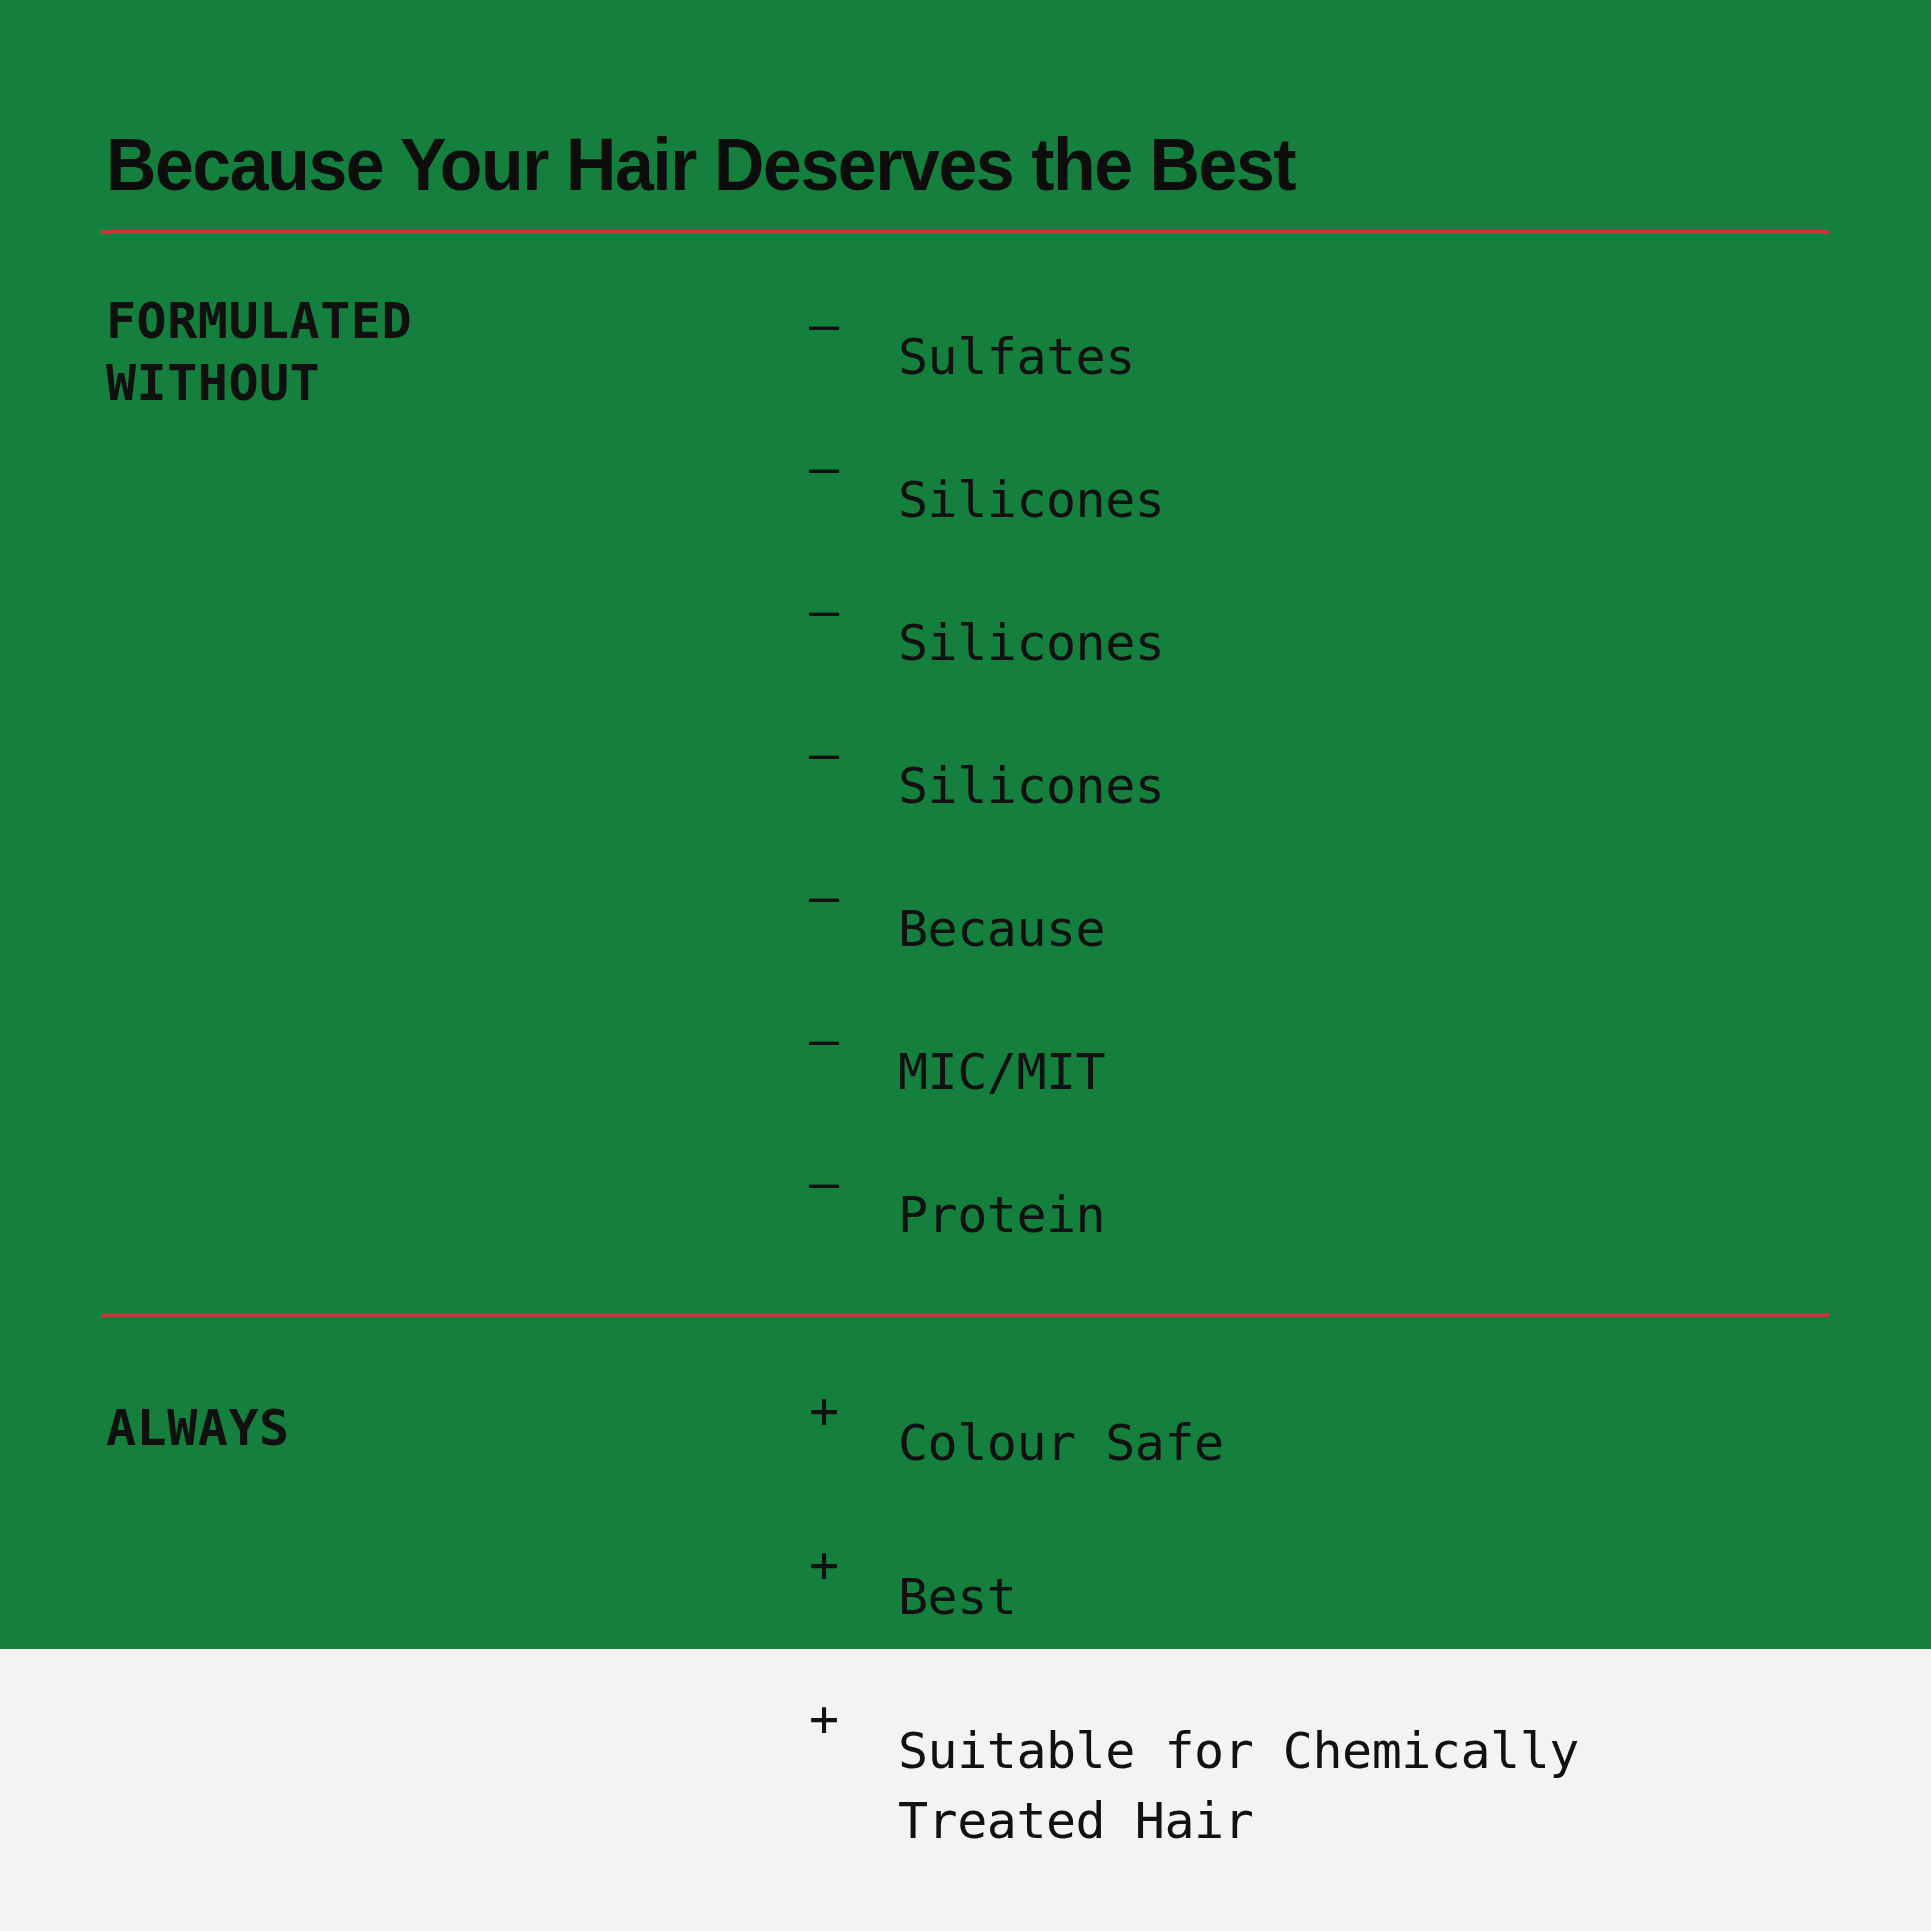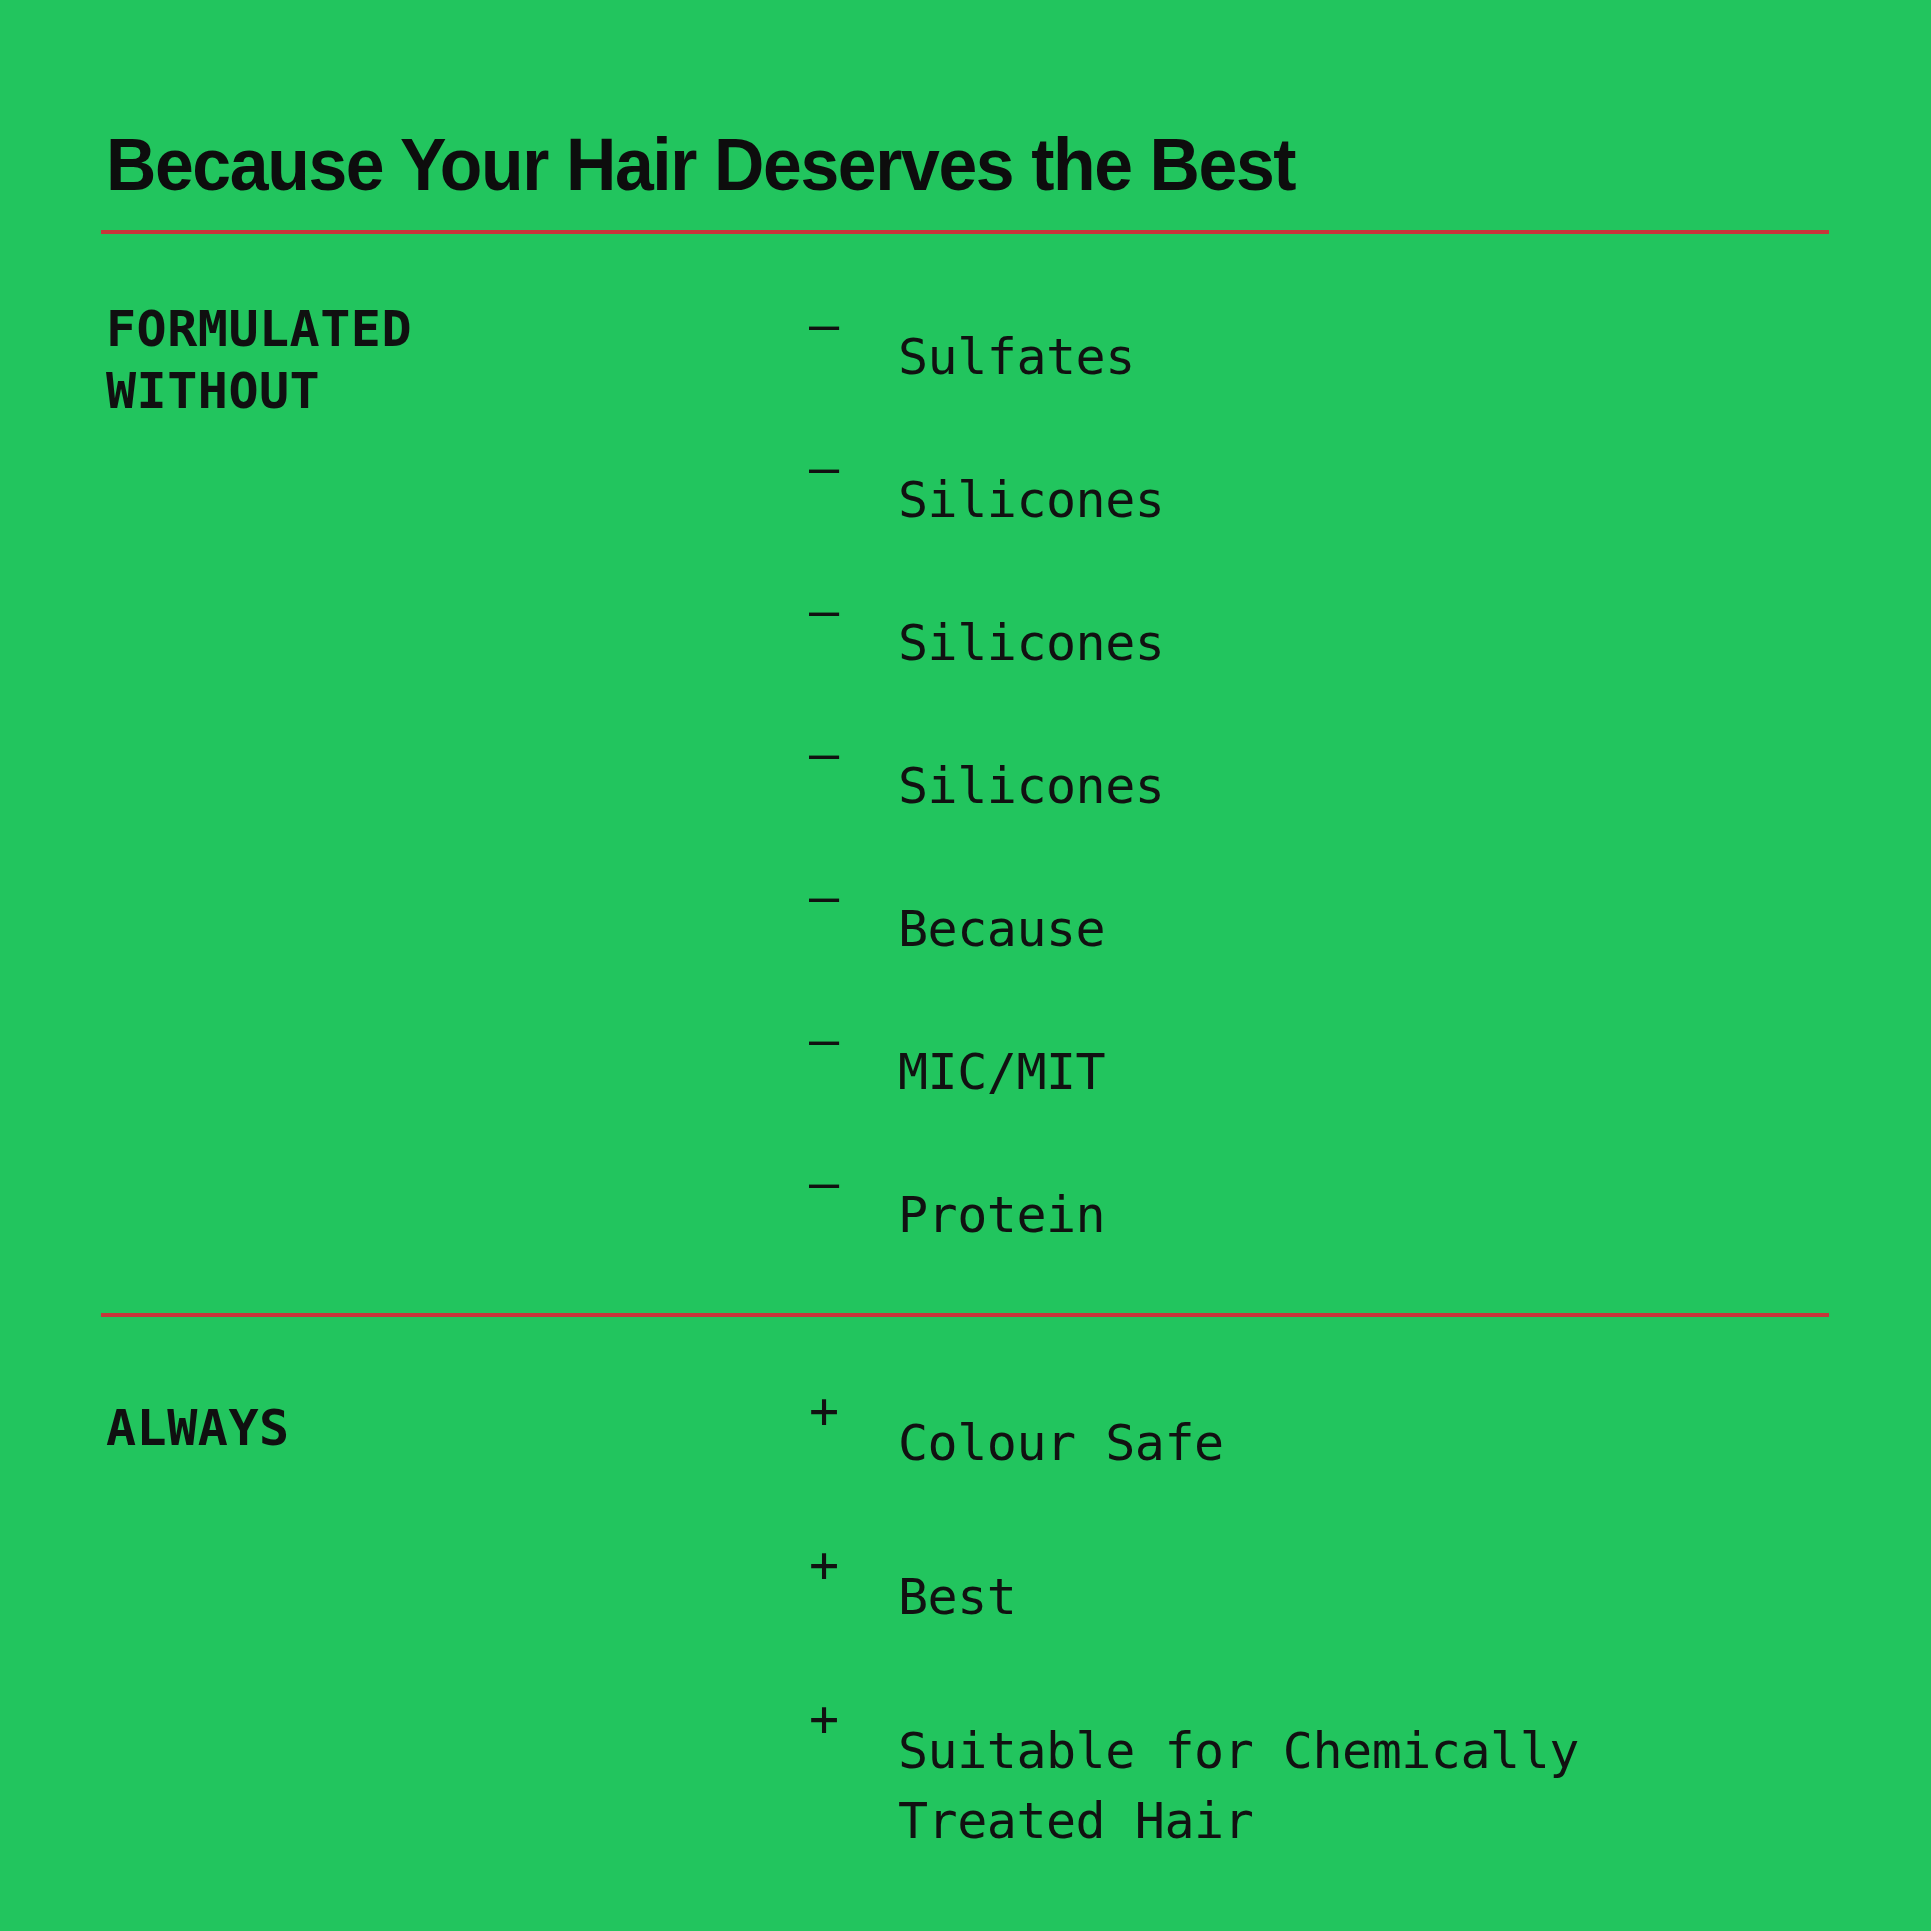--- a/index.html
+++ b/index.html
@@ -11,22 +11,22 @@
     height: 1931px;
     background: #f4f3f1;
     font-family: "Liberation Sans", sans-serif;
     -webkit-font-smoothing: antialiased;
     overflow: hidden;
   }
 
   .page {
     position: relative;
     width: 1931px;
-    height: 1931px;
-    background: #22c55e;
+    height: 1649px;
+    background: #15803d;
     box-sizing: border-box;
   }
 
   
   .heading {
     position: absolute;
     left: 106px;
     top: 68px;
     width: 1728px;
     font-family: "Liberation Sans", sans-serif;
@@ -56,21 +56,21 @@
     position: absolute;
     left: 0;
     width: 1931px;
   }
   .section.formulated { top: 290px; }
   .section.always     { top: 1376px; }
 
   .section-label {
     position: absolute;
     left: 106px;
-    top: 8px;
+    top: 0;
     width: 483px;
     font-family: "DejaVu Sans Mono", "Liberation Mono", monospace;
     font-weight: 700;
     font-size: 50px;
     line-height: 62px;
     letter-spacing: 0.5px;
     color: #101010;
     text-transform: uppercase;
   }
   .section.always .section-label { top: 21px; }

